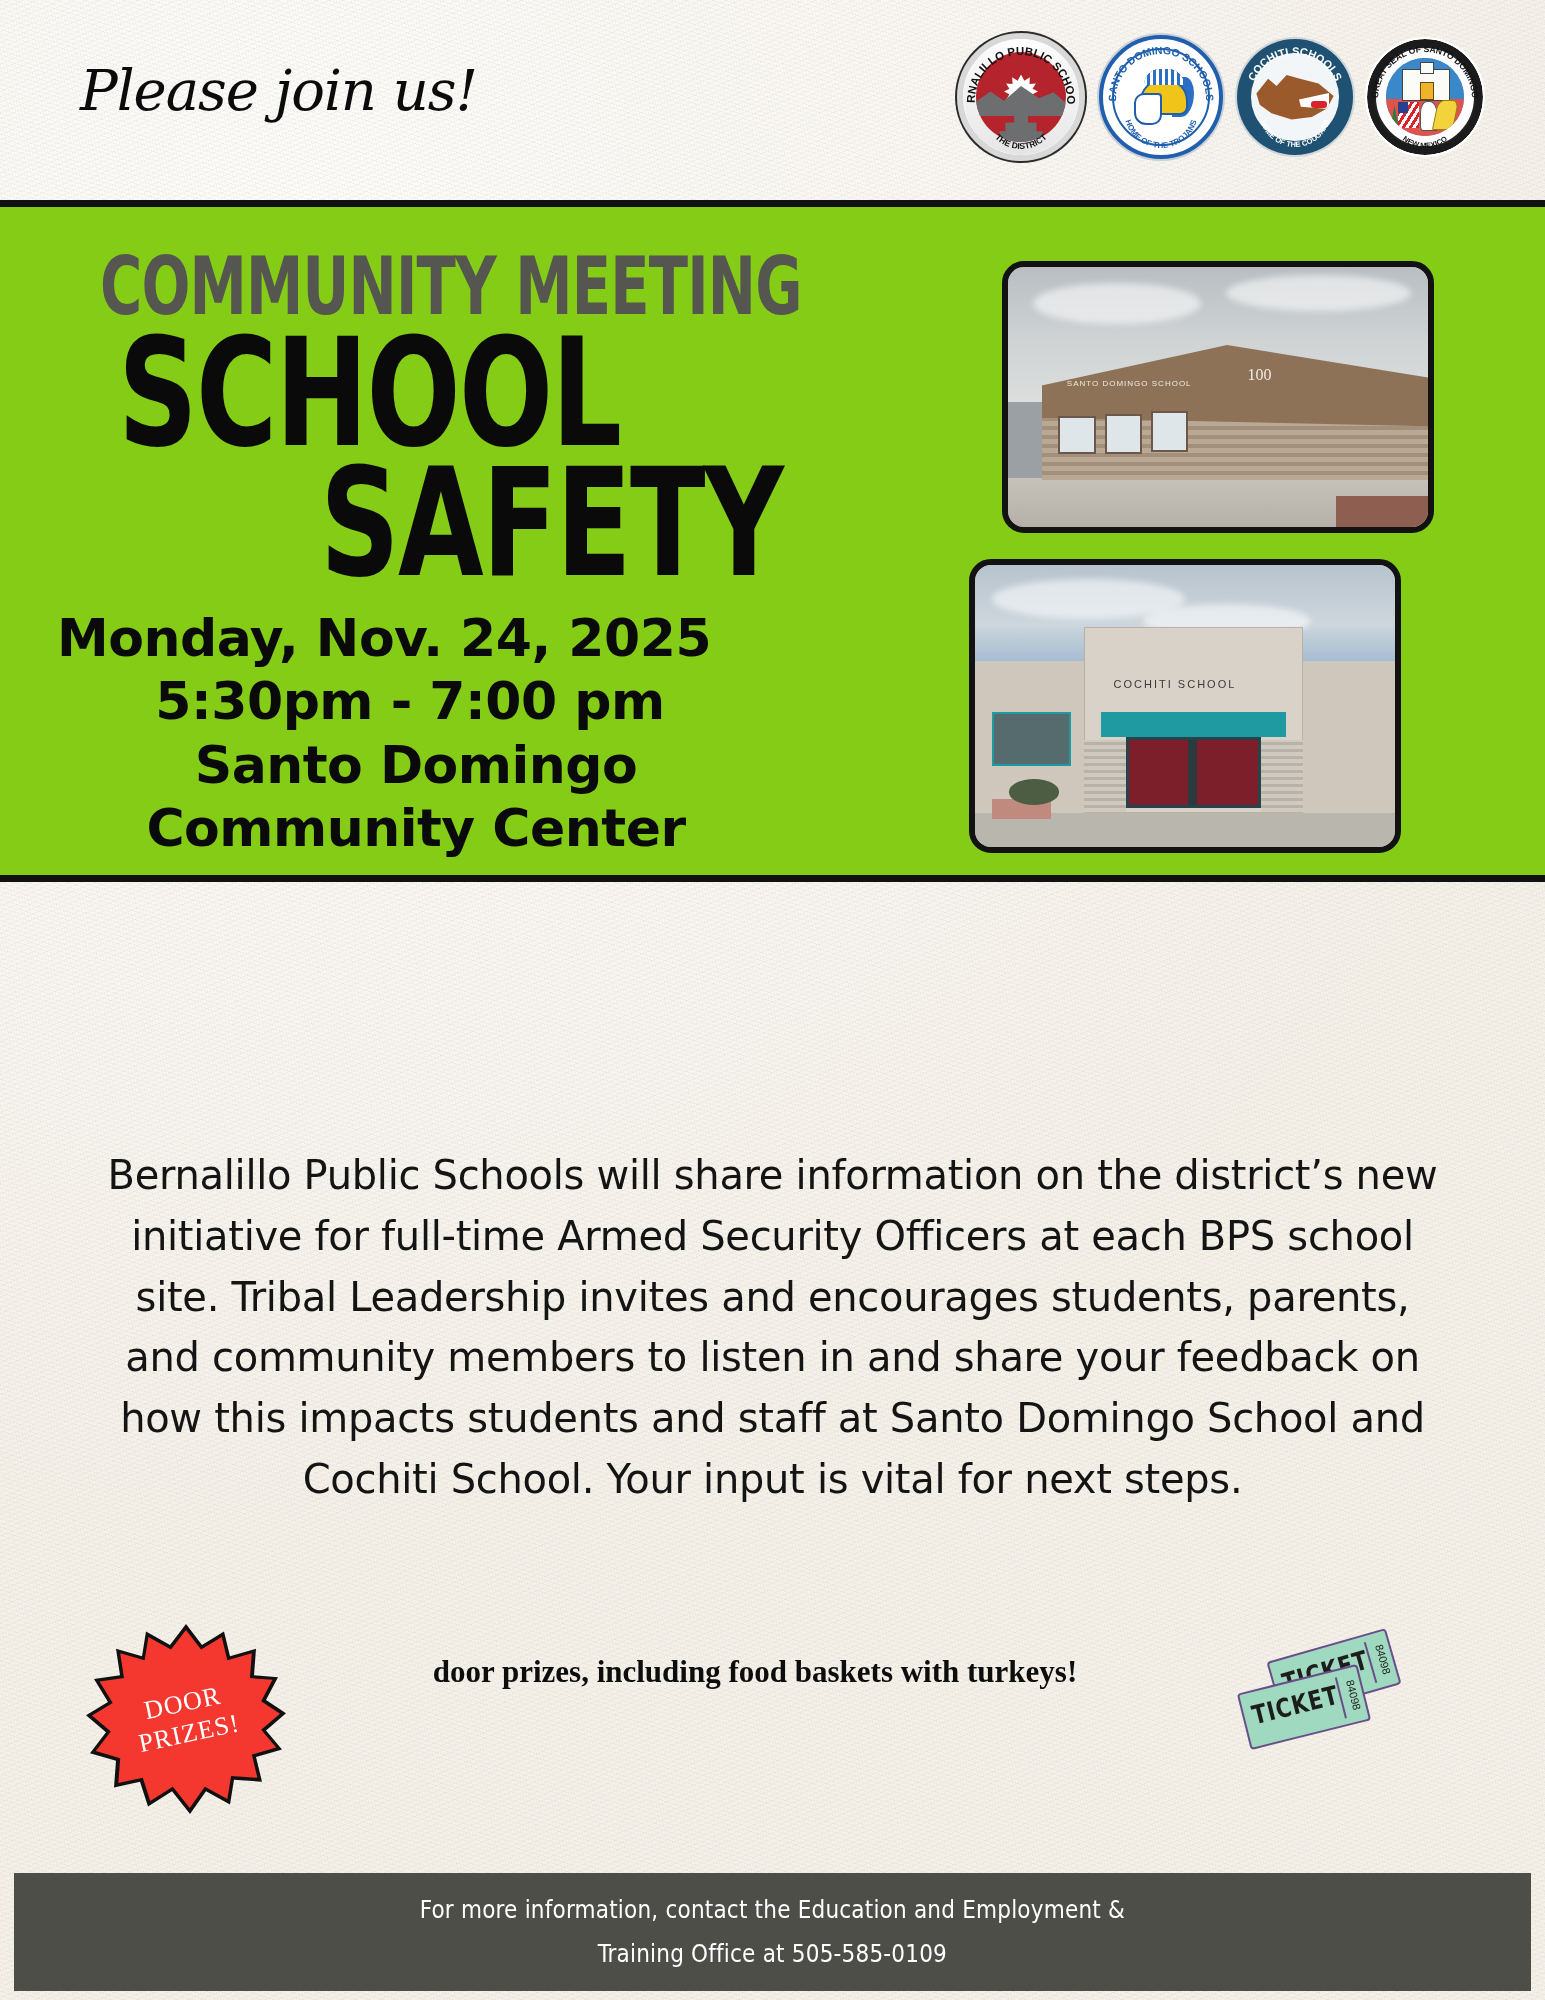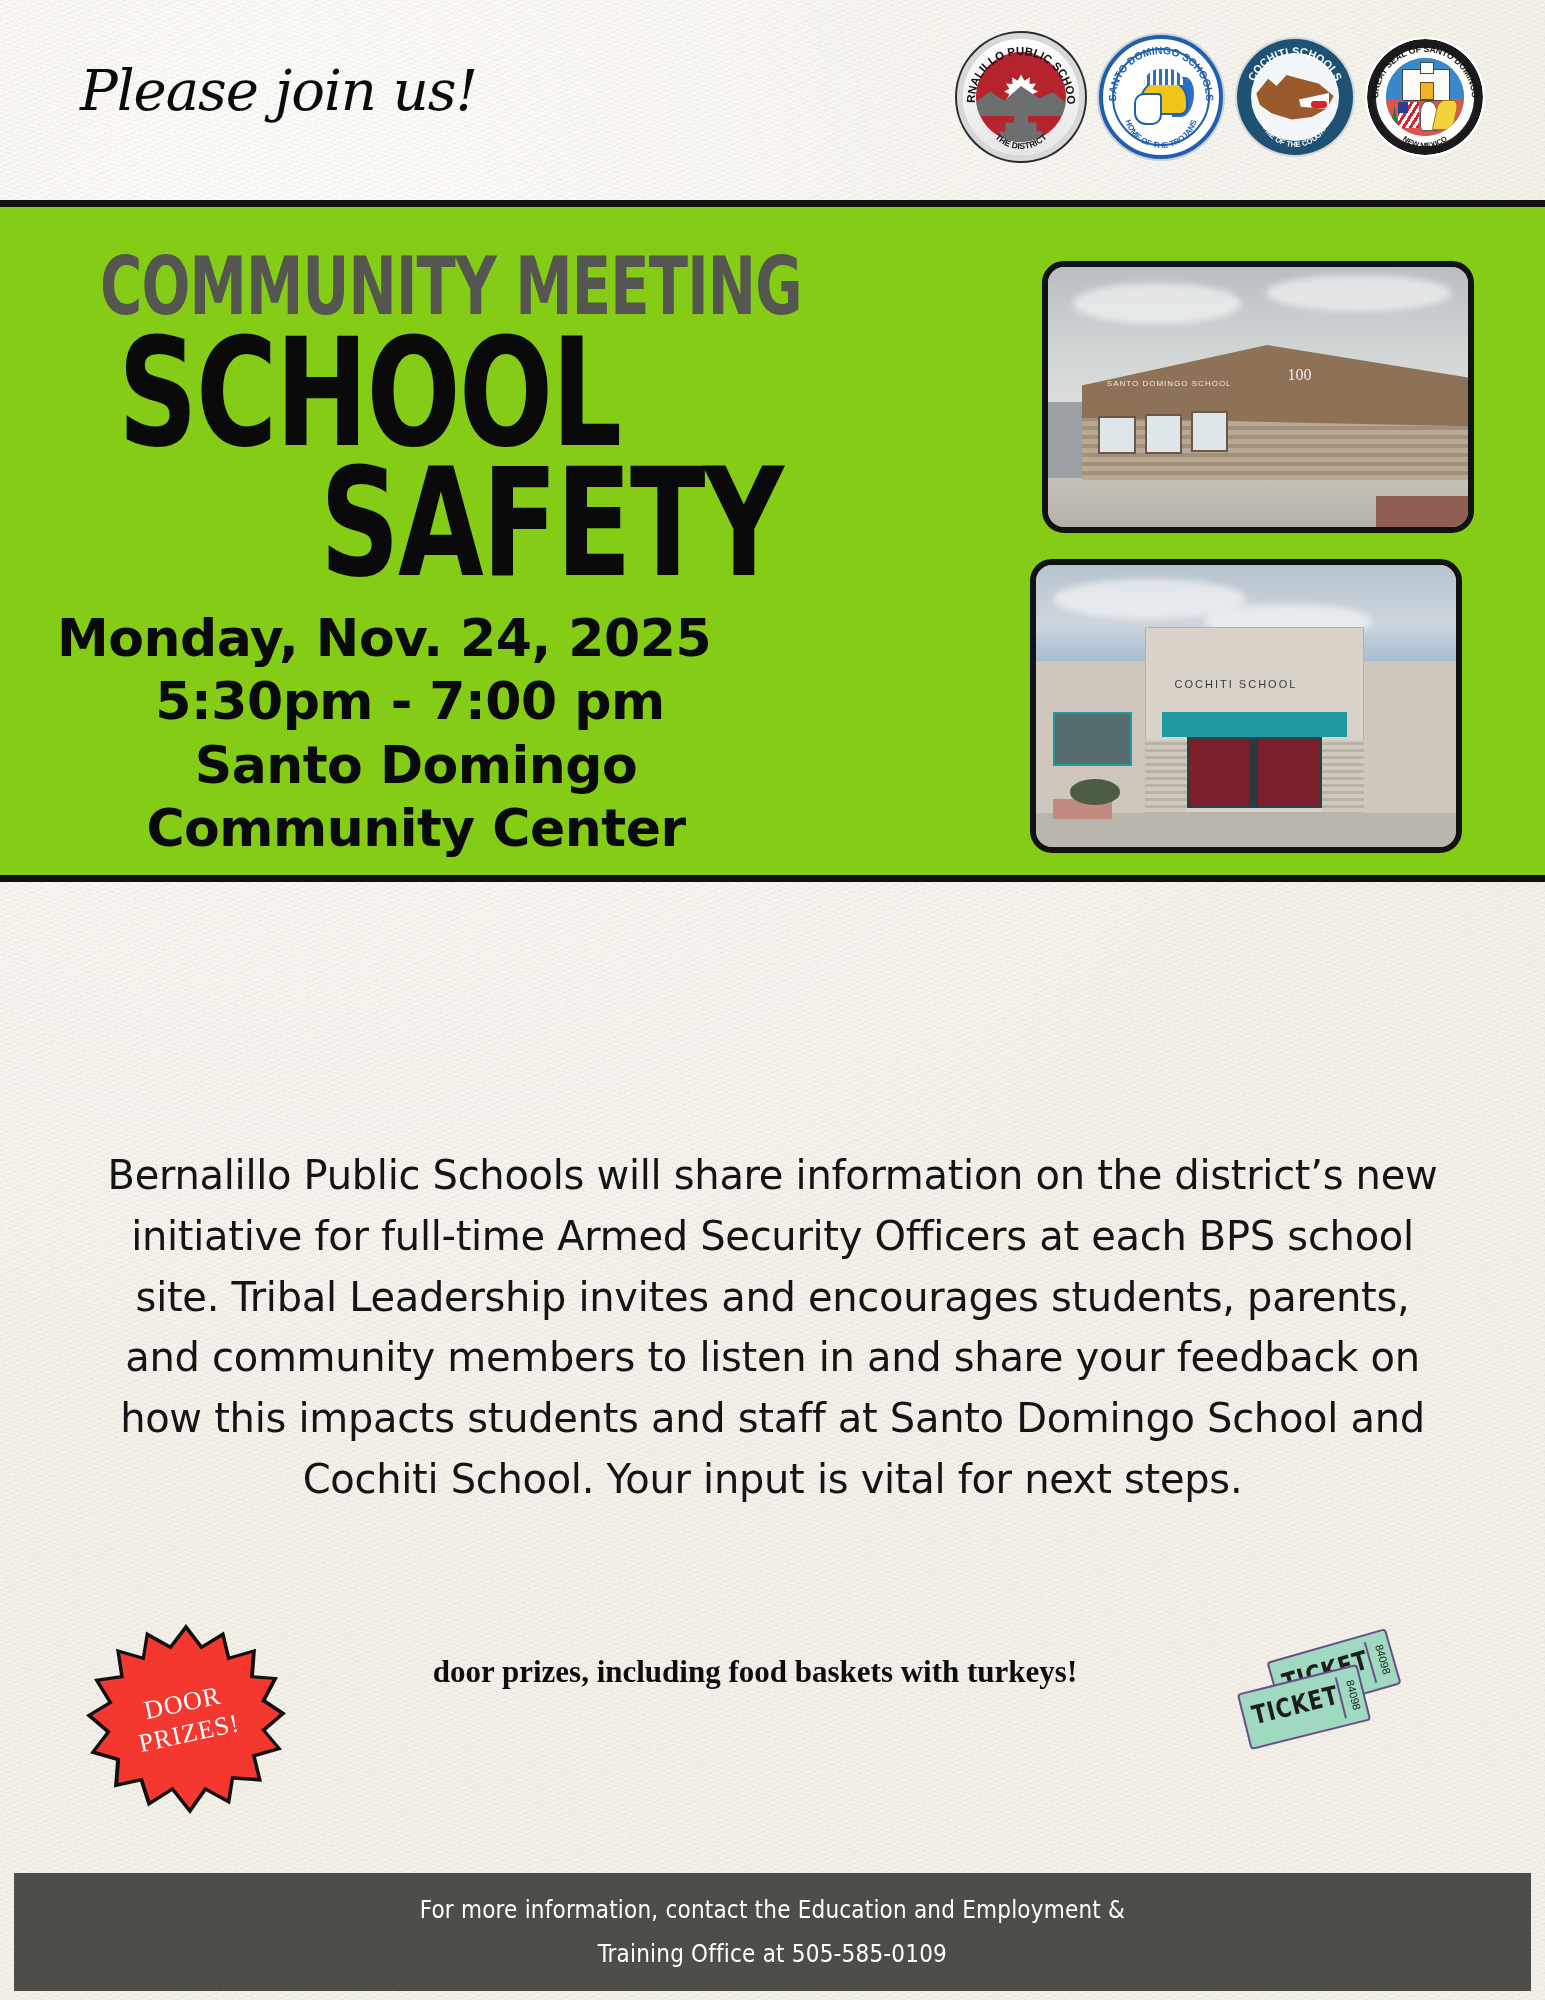--- a/index.html
+++ b/index.html
@@ -117,22 +117,22 @@
     font-weight:700;font-size:52px;line-height:1.22;
     color:#0a0a0a;letter-spacing:-.5px;
   }
   .when div:nth-child(1){margin-left:-22px;}
   .when div:nth-child(2){margin-left:30px;}
   .when div:nth-child(3){margin-left:42px;}
   .when div:nth-child(4){margin-left:42px;}
 
   
   .photo{position:absolute;border:6px solid #121212;border-radius:22px;overflow:hidden;background:#9aa0a4;}
-  .photo.top{left:1042px;top:54px;width:420px;height:260px;}
-  .photo.bot{left:1030px;top:352px;width:420px;height:282px;}
+  .photo.top{left:1002px;top:54px;width:420px;height:260px;}
+  .photo.bot{left:969px;top:352px;width:420px;height:282px;}
 
   .ph-sky{position:absolute;left:0;right:0;top:0;height:52%;
     background:linear-gradient(180deg,#b9bec2 0%,#cfd3d4 55%,#dcdedd 100%);}
   .ph-sky.blue{background:linear-gradient(180deg,#b7c3cd 0%,#cdd6dd 40%,#9fb8cf 70%,#c6d2d9 100%);}
   .ph-cloud{position:absolute;background:rgba(255,255,255,.55);border-radius:50%;filter:blur(3px);}
 
   .sd-wall{position:absolute;left:8%;top:30%;right:-4%;bottom:18%;background:#8d7257;
     clip-path:polygon(0% 30%,46% 0%,100% 26%,100% 100%,0% 100%);}
   .sd-stone{position:absolute;left:8%;right:-4%;bottom:18%;height:24%;
     background:repeating-linear-gradient(0deg,#b8a894 0 5px,#a3907a 5px 9px);

